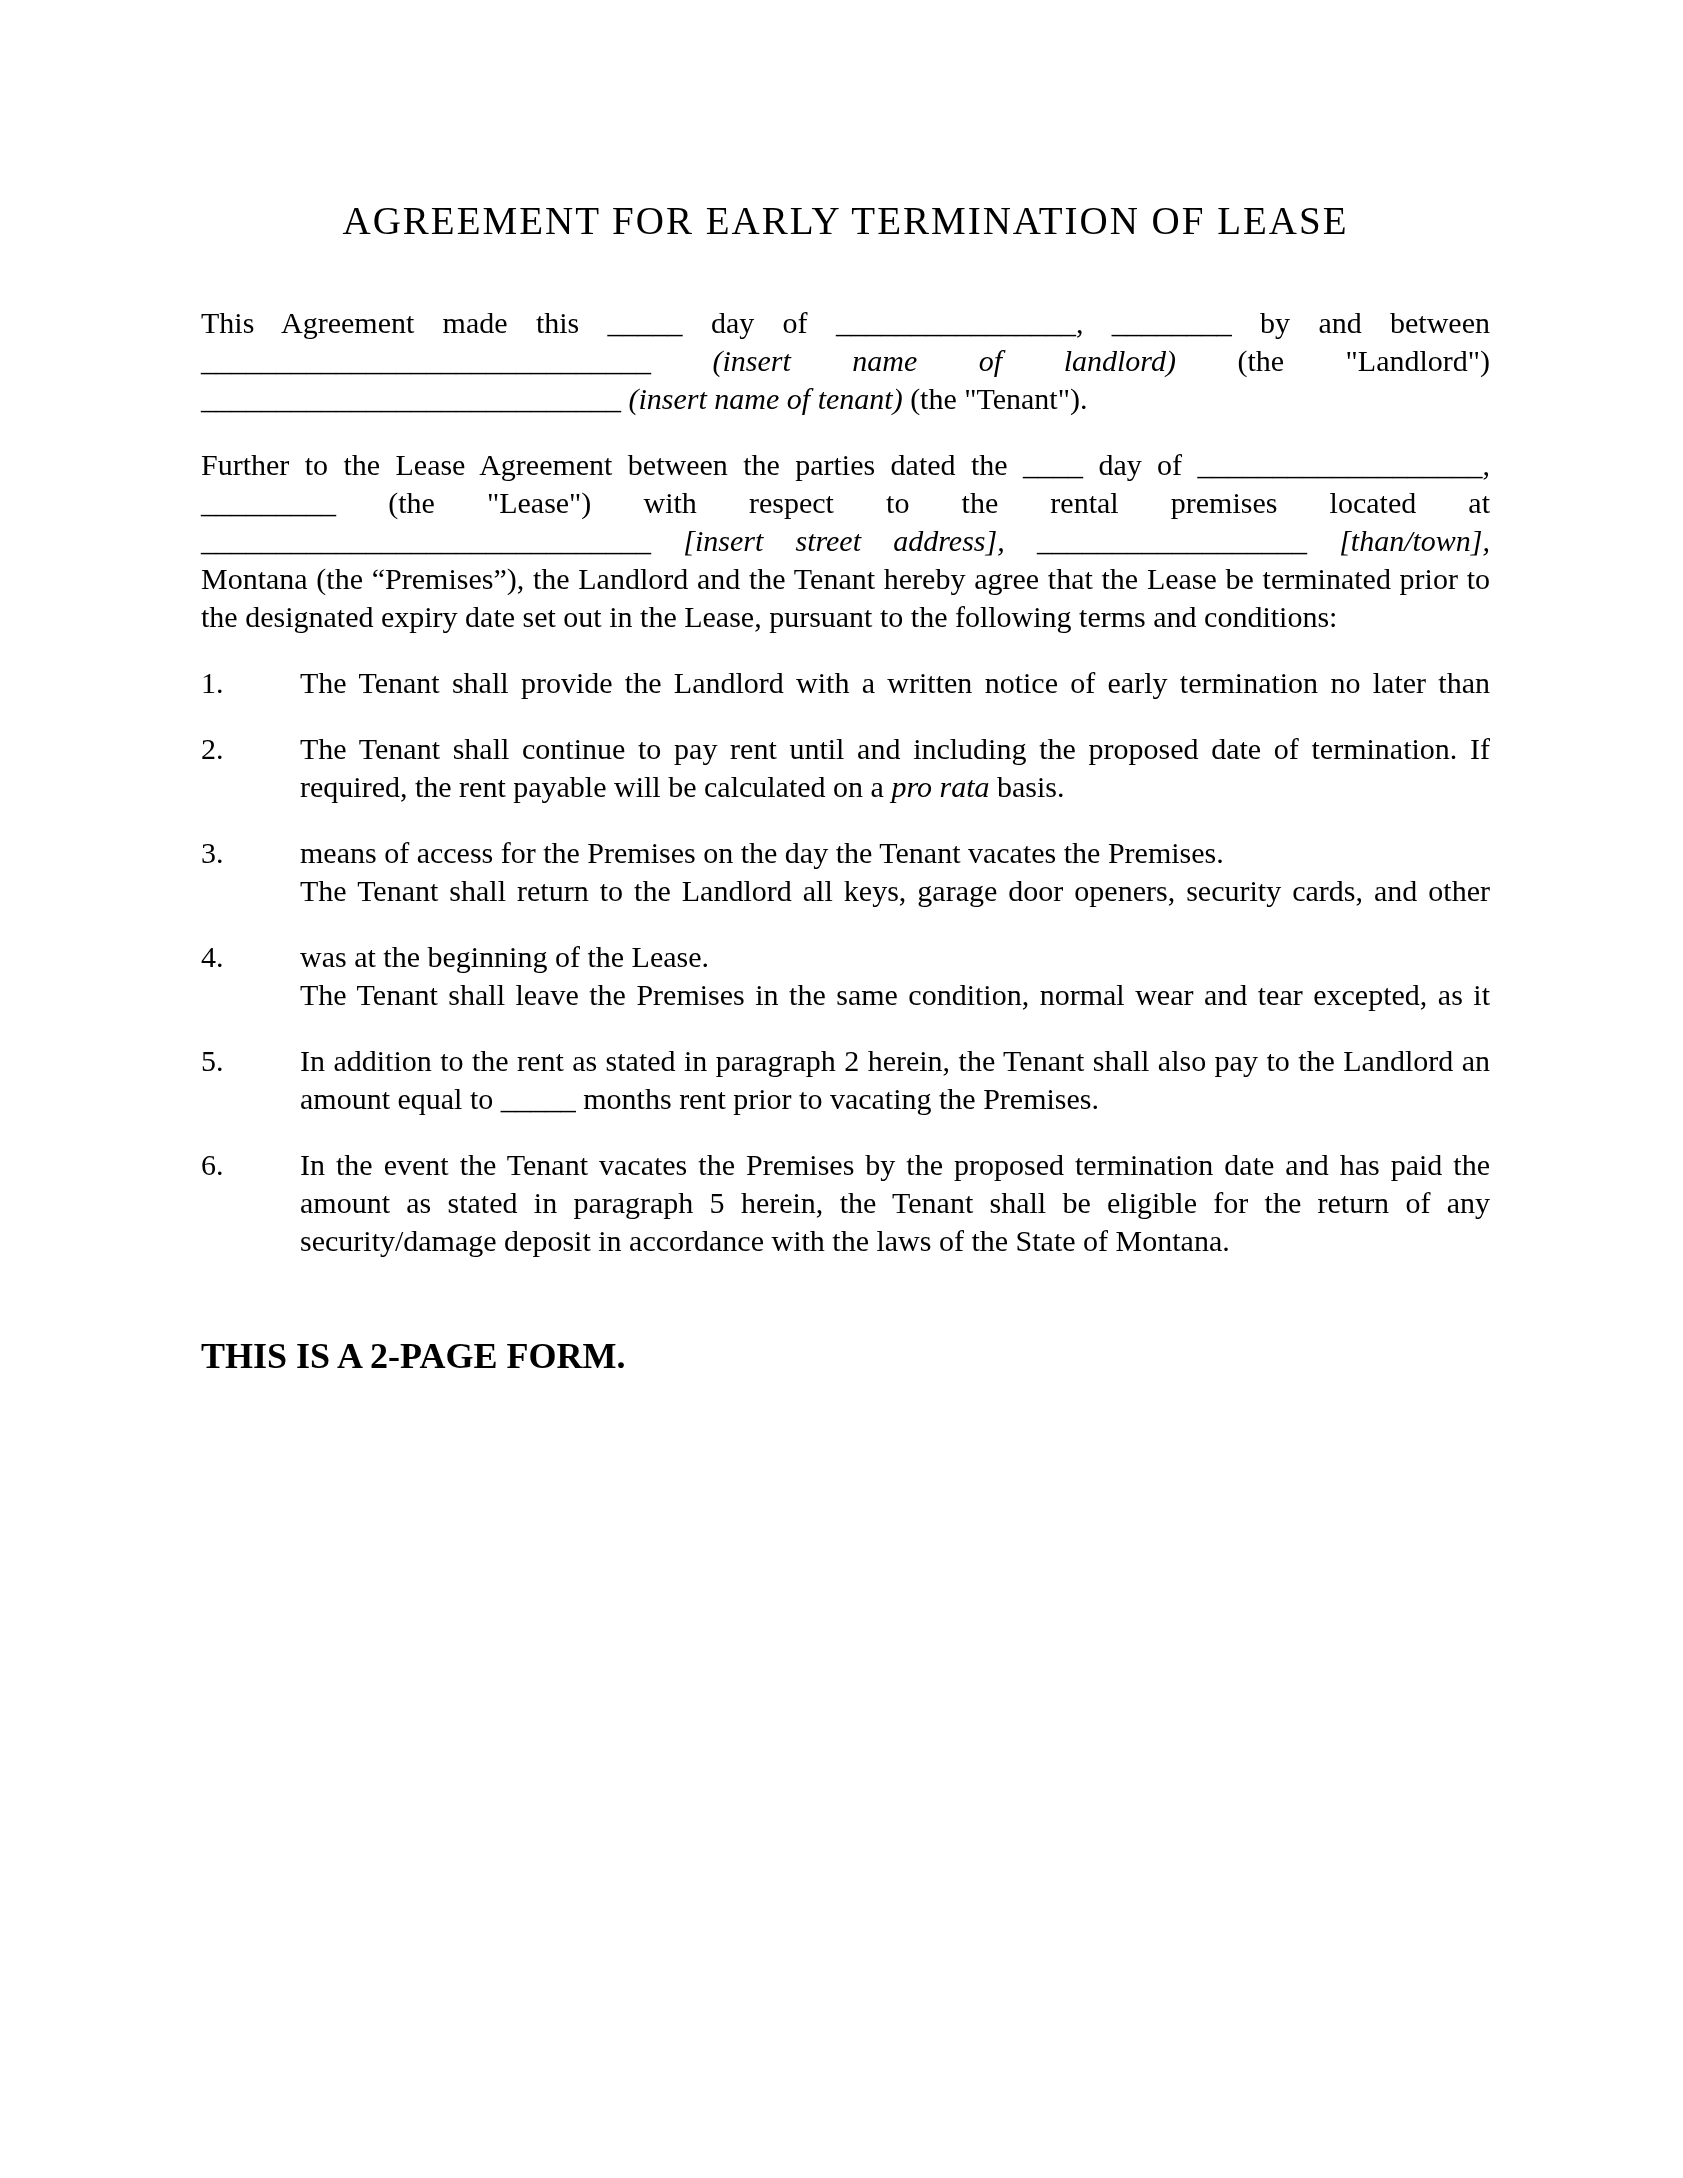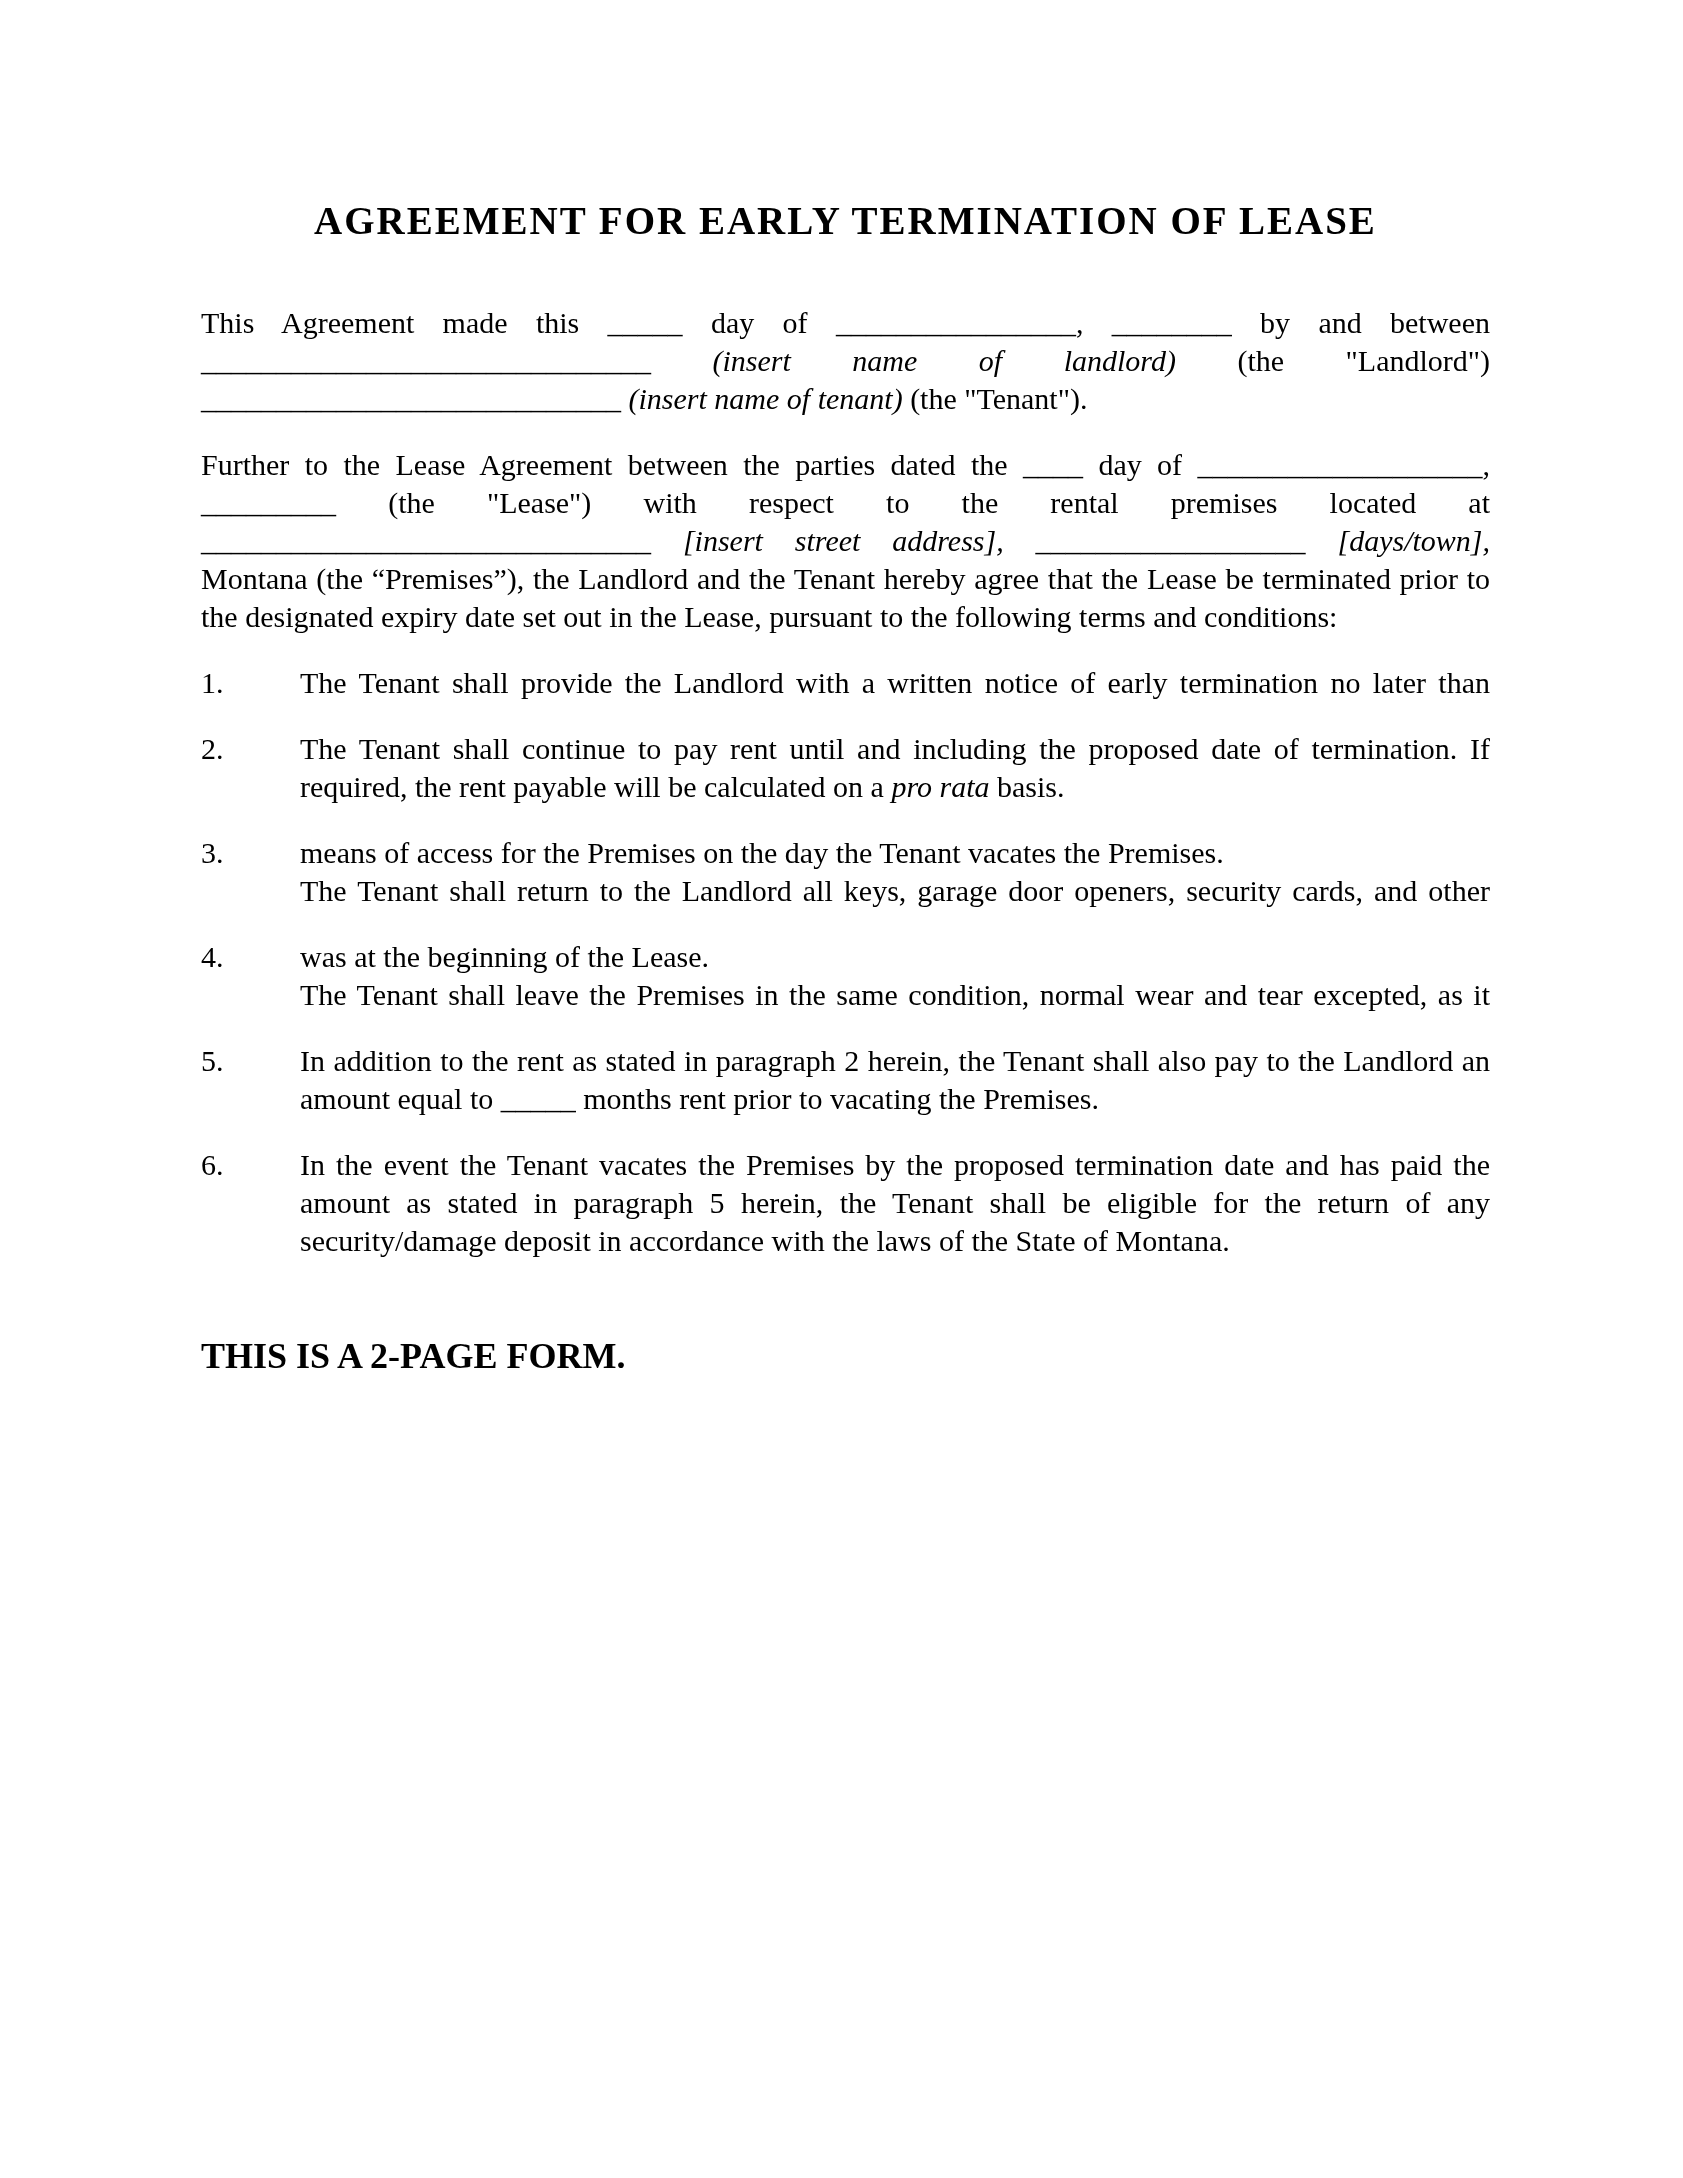--- a/index.html
+++ b/index.html
@@ -14,21 +14,21 @@
     background: #ffffff;
     box-sizing: border-box;
     padding: 198px 193px 0 201px;
     overflow: hidden;
     color: #000000;
     font-family: "Liberation Serif", "DejaVu Serif", serif;
   }
   .title {
     font-size: 39px;
     line-height: 46px;
-    font-weight: bold;
+    font-weight: normal;
     letter-spacing: 2px;
     text-align: center;
     margin: 0 0 60px 0;
   }
   .doc-body {
     font-size: 30px;
     line-height: 38px;
   }
   .para {
     margin: 0 0 28px 0;
@@ -66,21 +66,21 @@
   <h1 class="title">AGREEMENT FOR EARLY TERMINATION OF LEASE</h1>
   <div class="doc-body">
       <div class="para">
         <div class="line"><span>This Agreement made this _____ day of ________________, ________ by and between</span></div>
         <div class="line"><span>______________________________ </span><i>(insert name of landlord)</i><span> (the "Landlord")</span></div>
         <div class="line last"><span>____________________________ </span><i>(insert name of tenant)</i><span> (the "Tenant").</span></div>
       </div>
       <div class="para">
         <div class="line"><span>Further to the Lease Agreement between the parties dated the ____ day of ___________________,</span></div>
         <div class="line"><span>_________ (the "Lease") with respect to the rental premises located at</span></div>
-        <div class="line"><span>______________________________ </span><i>[insert street address],</i><span> __________________ </span><i>[days/town],</i></div>
+        <div class="line"><span>______________________________ </span><i>[insert street address],</i><span> __________________ </span><i>[than/town],</i></div>
         <div class="line"><span>Montana (the “Premises”), the Landlord and the Tenant hereby agree that the Lease be terminated prior to</span></div>
         <div class="line last"><span>the designated expiry date set out in the Lease, pursuant to the following terms and conditions:</span></div>
       </div>
       <div class="para item">
         <span class="num">1.</span>
         <div class="line"><span>The Tenant shall provide the Landlord with a written notice of early termination no later than</span></div>
       </div>
       <div class="para item">
         <span class="num">2.</span>
         <div class="line"><span>The Tenant shall continue to pay rent until and including the proposed date of termination. If</span></div>

